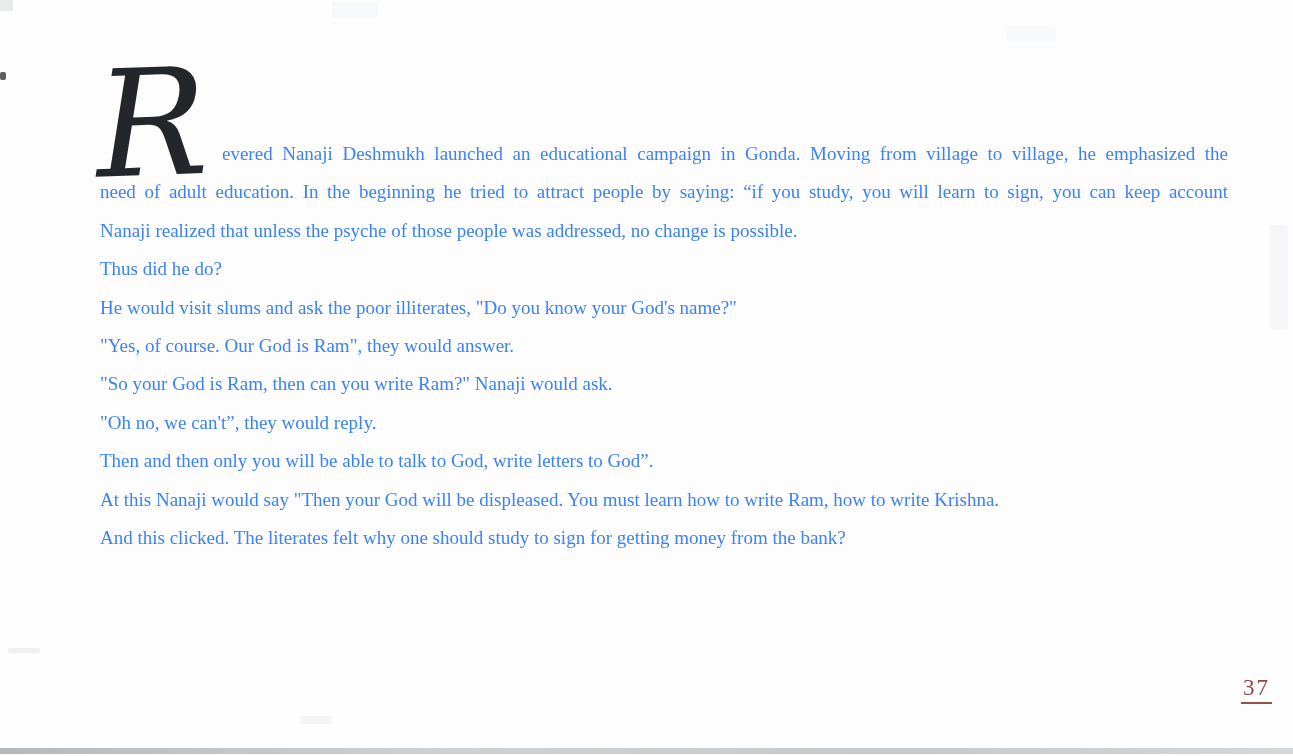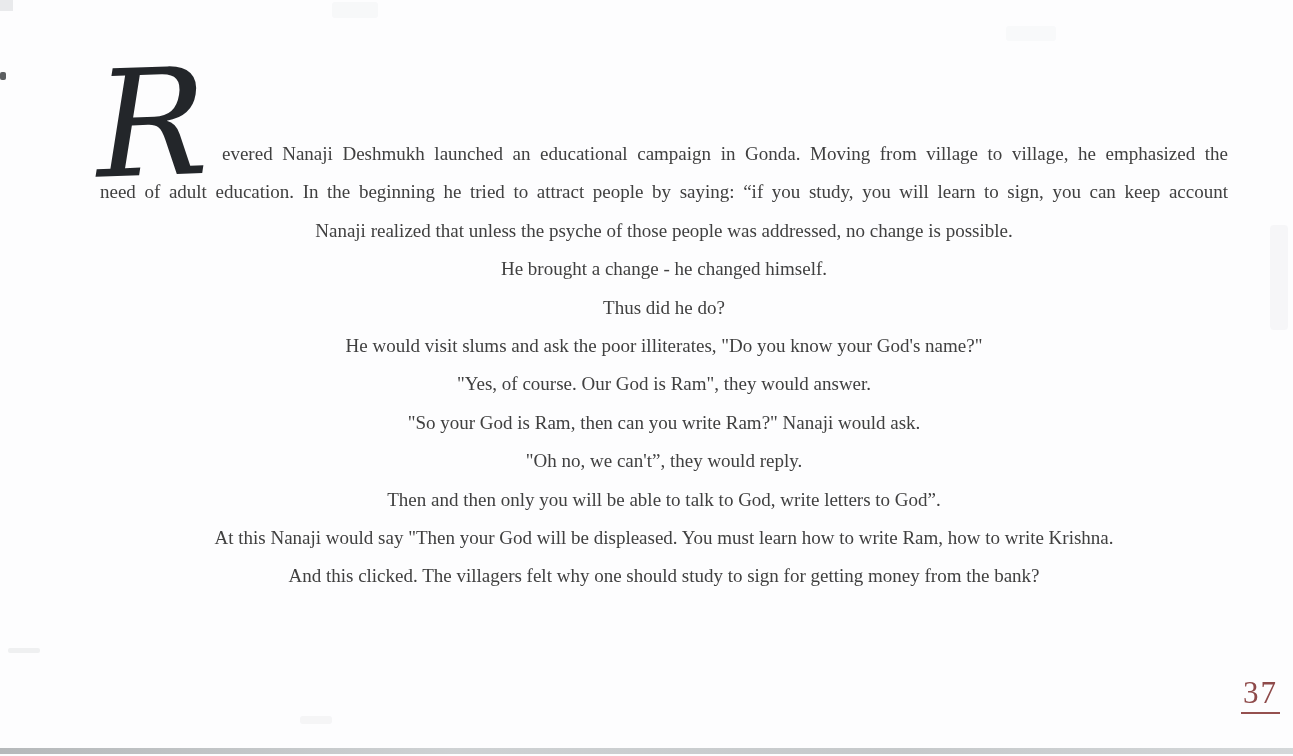--- a/index.html
+++ b/index.html
@@ -23,46 +23,46 @@
     font-size: 148px;
     line-height: 1;
     color: #23262a;
     transform: rotate(-2deg);
     letter-spacing: -4px;
   }
   
   .content {
     position: absolute;
     left: 100px; right: 65px; top: 135px;
-    color: #404040;
+    color: #3b82f6;
   }
   .line {
     height: 38.4px;
     line-height: 38.4px;
     font-size: 19px;
     white-space: nowrap;
   }
   .line.justify {
     white-space: normal;
     text-align: justify;
     text-align-last: justify;
     overflow: hidden;
   }
   .line.first {
     padding-left: 122px;
   }
   .line.center {
-    text-align: center;
+    text-align: left;
     white-space: nowrap;
   }
   
   .page-number {
     position: absolute;
     left: 1241px; top: 675px;
-    font-size: 31px;
+    font-size: 23px;
     letter-spacing: 2px;
     color: #8e4a4a;
     border-bottom: 2px solid #95504f;
     padding: 0 2px 1px 2px;
   }
   
   .artifact { position: absolute; pointer-events: none; }
   .a-corner      { left: 0; top: 0; width: 13px; height: 11px; background: #e9eaec; }
   .a-smudge-top1 { left: 332px; top: 2px; width: 46px; height: 16px; background: #f7f8f9; border-radius: 3px; }
   .a-smudge-top2 { left: 1006px; top: 26px; width: 50px; height: 15px; background: #f8f9fa; border-radius: 3px; }
@@ -89,26 +89,25 @@
   <div class="artifact a-dash-left"></div>
   <div class="artifact a-dash-mid"></div>
   <div class="artifact a-bottom-bar"></div>
 
   <div class="drop-cap">R</div>
 
   <div class="content">
     <div class="line justify first">evered Nanaji Deshmukh launched an educational campaign in Gonda. Moving from village to village, he emphasized the</div>
     <div class="line justify">need of adult education. In the beginning he tried to attract people by saying: “if you study, you will learn to sign, you can keep account</div>
     <div class="line center">Nanaji realized that unless the psyche of those people was addressed, no change is possible.</div>
-    <div class="line center">He brought a change - he changed himself.</div>
     <div class="line center">Thus did he do?</div>
     <div class="line center">He would visit slums and ask the poor illiterates, "Do you know your God's name?"</div>
     <div class="line center">"Yes, of course. Our God is Ram", they would answer.</div>
     <div class="line center">"So your God is Ram, then can you write Ram?" Nanaji would ask.</div>
     <div class="line center">"Oh no, we can't”, they would reply.</div>
     <div class="line center">Then and then only you will be able to talk to God, write letters to God”.</div>
     <div class="line center">At this Nanaji would say "Then your God will be displeased. You must learn how to write Ram, how to write Krishna.</div>
-    <div class="line center">And this clicked. The villagers felt why one should study to sign for getting money from the bank?</div>
+    <div class="line center">And this clicked. The literates felt why one should study to sign for getting money from the bank?</div>
   </div>
 
   <div class="page-number">37</div>
 
 </div>
 
 </body></html>

